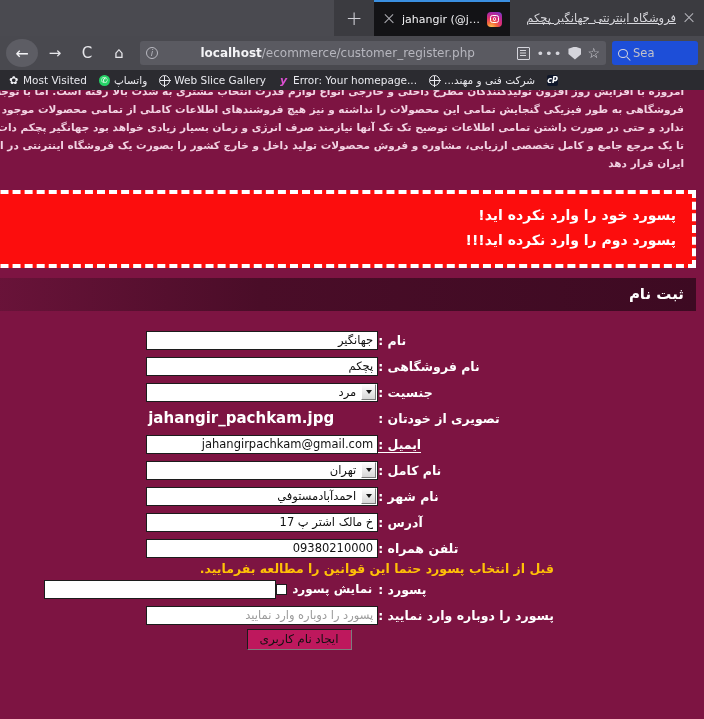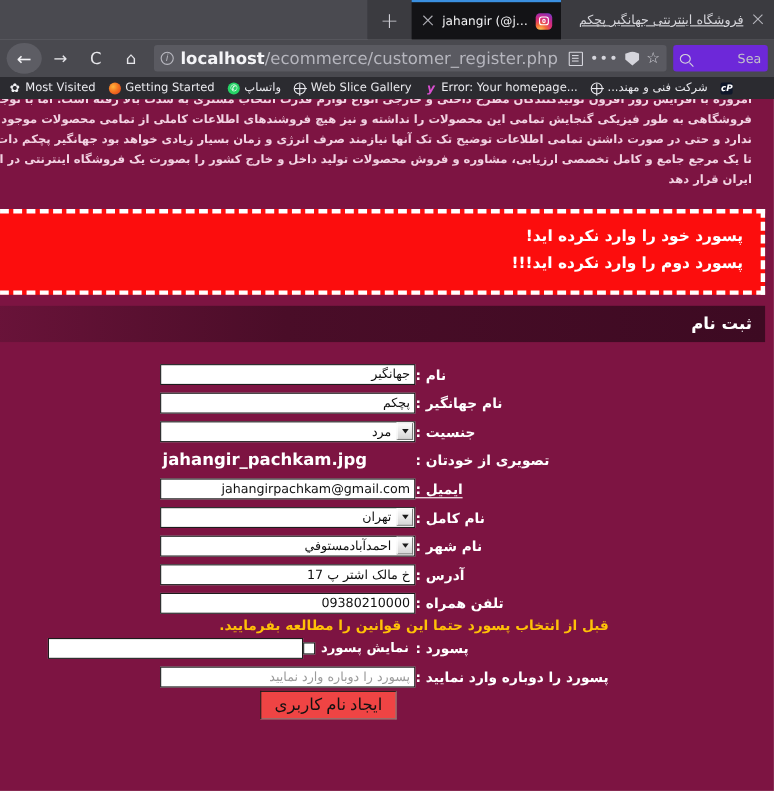--- a/index.html
+++ b/index.html
@@ -70,41 +70,41 @@
   .urlbar{
     flex:1 1 auto;height:24px;background:#5a5a61;border-radius:3px;
     display:flex;align-items:center;padding:0 6px;gap:6px;box-sizing:border-box;
     margin:0 4px;min-width:0;
   }
   .info-icon{
     flex:0 0 12px;width:12px;height:12px;border:1.2px solid #b9b9c1;border-radius:50%;
     color:#b9b9c1;font-size:9px;line-height:10px;text-align:center;font-style:italic;box-sizing:border-box;
   }
   .urltext{
-    flex:1 1 auto;font-size:15px;color:#b6b6be;white-space:nowrap;overflow:hidden;
-    text-overflow:ellipsis;direction:ltr;text-align:left;
+    flex:1 1 auto;font-size:12px;color:#b6b6be;white-space:nowrap;overflow:hidden;
+    text-overflow:ellipsis;direction:ltr;text-align:center;
   }
   .urltext b{color:#f4f4f7;font-weight:700;}
   .reader-icon{
     flex:0 0 13px;width:11px;height:13px;border:1.3px solid #d5d5dc;border-radius:1px;
     position:relative;box-sizing:border-box;
   }
   .reader-icon::before{
     content:"";position:absolute;left:1.5px;top:2px;width:6px;height:1px;
     background:#d5d5dc;box-shadow:0 2.5px 0 #d5d5dc,0 5px 0 #d5d5dc;
   }
   .dots{flex:0 0 auto;color:#d5d5dc;font-size:13px;letter-spacing:1px;}
   .shield{
     flex:0 0 13px;width:13px;height:13px;background:#d5d5dc;
     clip-path:polygon(50% 0,100% 18%,100% 58%,50% 100%,0 58%,0 18%);
   }
   .star{flex:0 0 auto;color:#d5d5dc;font-size:14px;line-height:1;}
   .searchbox{
-    flex:0 0 86px;height:24px;background:#6d28d9;border-radius:3px;display:flex;
-    align-items:center;padding:0 6px;gap:5px;box-sizing:border-box;justify-content:space-between;
+    flex:0 0 86px;height:24px;background:#1d4ed8;border-radius:3px;display:flex;
+    align-items:center;padding:0 6px;gap:5px;box-sizing:border-box;
   }
   .mag{
     flex:0 0 10px;width:9px;height:9px;border:1.4px solid #d5d5dc;border-radius:50%;
     position:relative;box-sizing:border-box;
   }
   .mag::after{content:"";position:absolute;right:-3.5px;bottom:-2.5px;width:4.5px;height:1.4px;background:#d5d5dc;transform:rotate(45deg);}
   .searchtxt{font-size:11.5px;color:#c2c2ca;direction:ltr;}
 
   
   .bookmarks{
@@ -222,24 +222,24 @@
   .showpw{
     display:flex;align-items:center;gap:5px;flex-direction:row-reverse;
     margin-right:6px;color:#ffffff;font-size:12px;font-weight:700;white-space:nowrap;
   }
   .cbx{
     width:11px;height:11px;box-sizing:border-box;background:#ffffff;
     border:1px solid #1c1c1c;flex:0 0 11px;
   }
   .submitrow{text-align:center;padding-top:22px;}
   .submitbtn{
-    display:inline-block;background:#ef4444;border:1px solid #1b1b1b;
+    display:inline-block;background:#be185d;border:1px solid #1b1b1b;
     border-right-color:#7d7d7d;border-bottom-color:#7d7d7d;
-    font-family:Liberation Serif, serif;
-    font-size:15px;color:#111;padding:2px 12px 3px 12px;direction:rtl;
+    font-family:Liberation Sans, sans-serif;
+    font-size:12px;color:#111;padding:2px 12px 3px 12px;direction:rtl;
   }
 </style>
 </head>
 <body>
 
 <div class="browser">
 
   <div class="tabstrip">
     <div class="tab inactive">
       <span class="tabclose"></span>
@@ -274,24 +274,20 @@
       <span class="searchtxt">Sea</span>
     </div>
   </div>
 
   <div class="bookmarks">
     <div class="bm">
       <span class="bmi gear">✿</span>
       <span class="lbl">Most Visited</span>
     </div>
     <div class="bm">
-      <span class="bmi fox"></span>
-      <span class="lbl">Getting Started</span>
-    </div>
-    <div class="bm">
       <span class="bmi wa">✆</span>
       <span class="lbl rtl">واتساپ</span>
     </div>
     <div class="bm">
       <span class="bmi globe"></span>
       <span class="lbl">Web Slice Gallery</span>
     </div>
     <div class="bm">
       <span class="bmi yerr">y</span>
       <span class="lbl">Error: Your homepage...</span>
@@ -331,21 +327,21 @@
       <div class="formwrap">
         <table class="reg">
           <tbody>
               <tr>
             <td class="lbl">نام :</td>
             <td class="fld">
                   <input class="inp" value="جهانگیر" style="">
                 </td>
           </tr>
           <tr>
-            <td class="lbl">نام جهانگیر :</td>
+            <td class="lbl">نام فروشگاهی :</td>
             <td class="fld">
                   <input class="inp" value="پچکم" style="">
                 </td>
           </tr>
           <tr>
             <td class="lbl">جنسیت :</td>
             <td class="fld">
               <div class="sel">
                 <span class="val">مرد</span>
                 <span class="arrow"></span>

